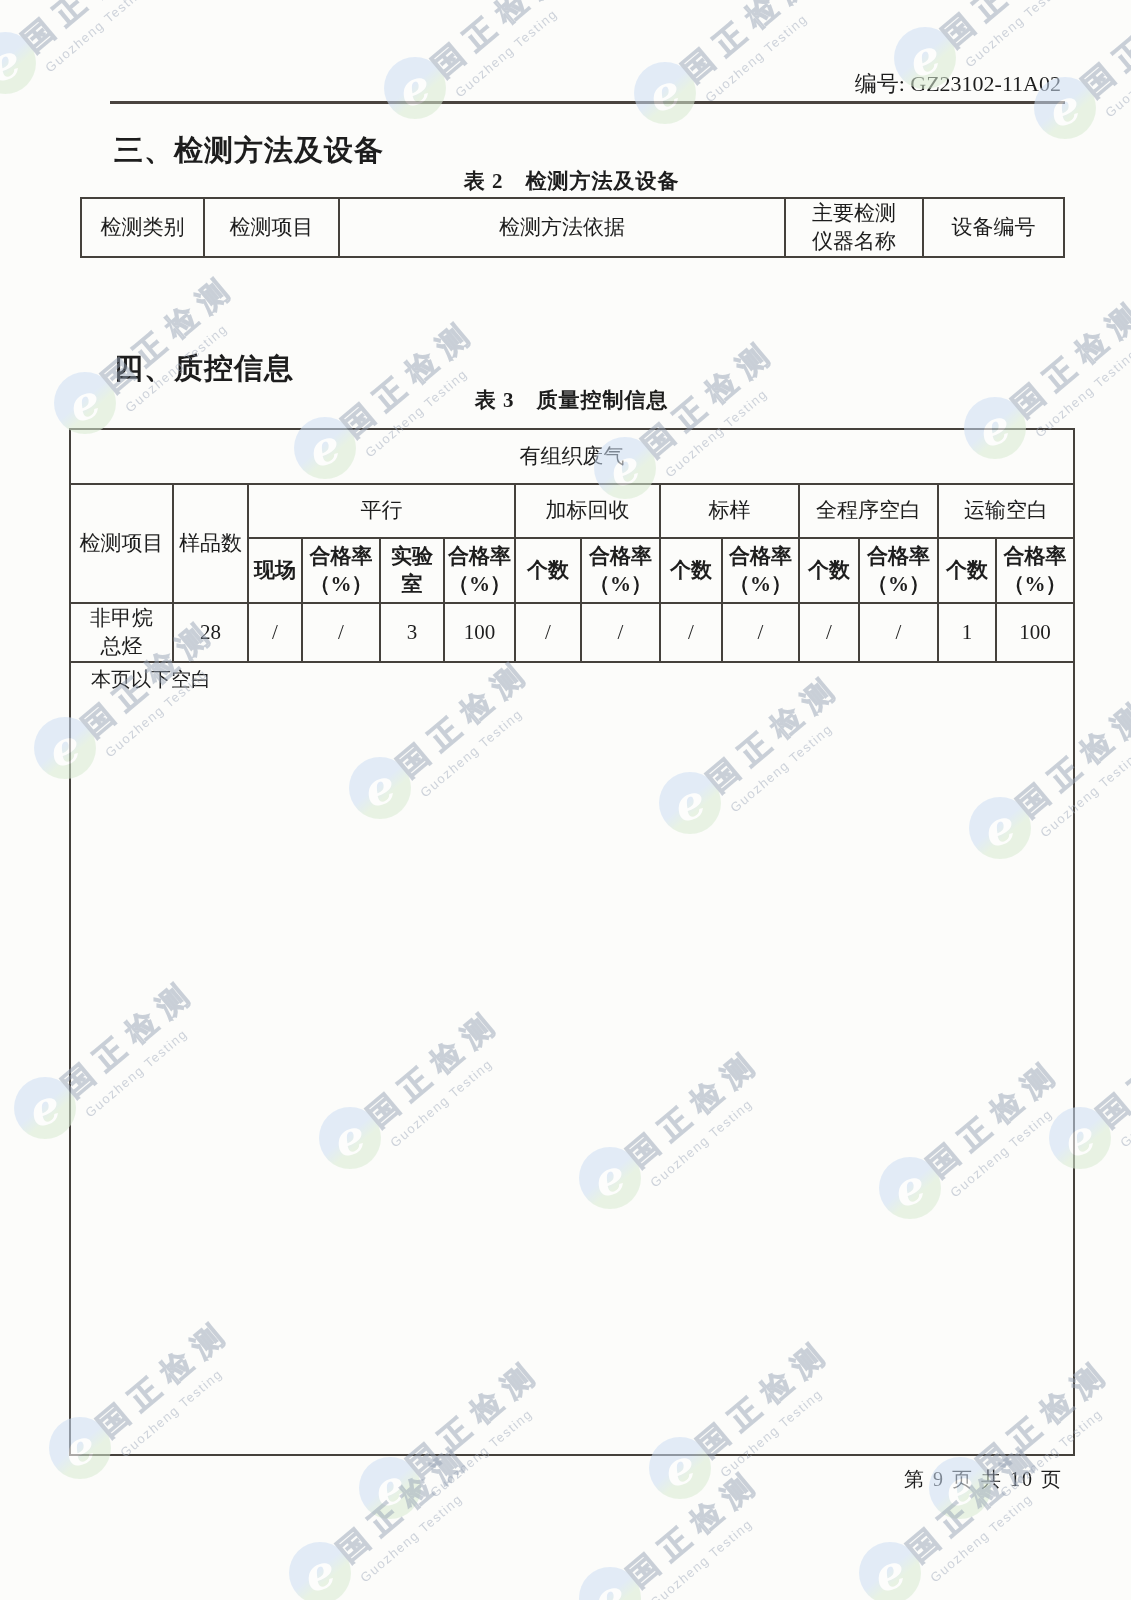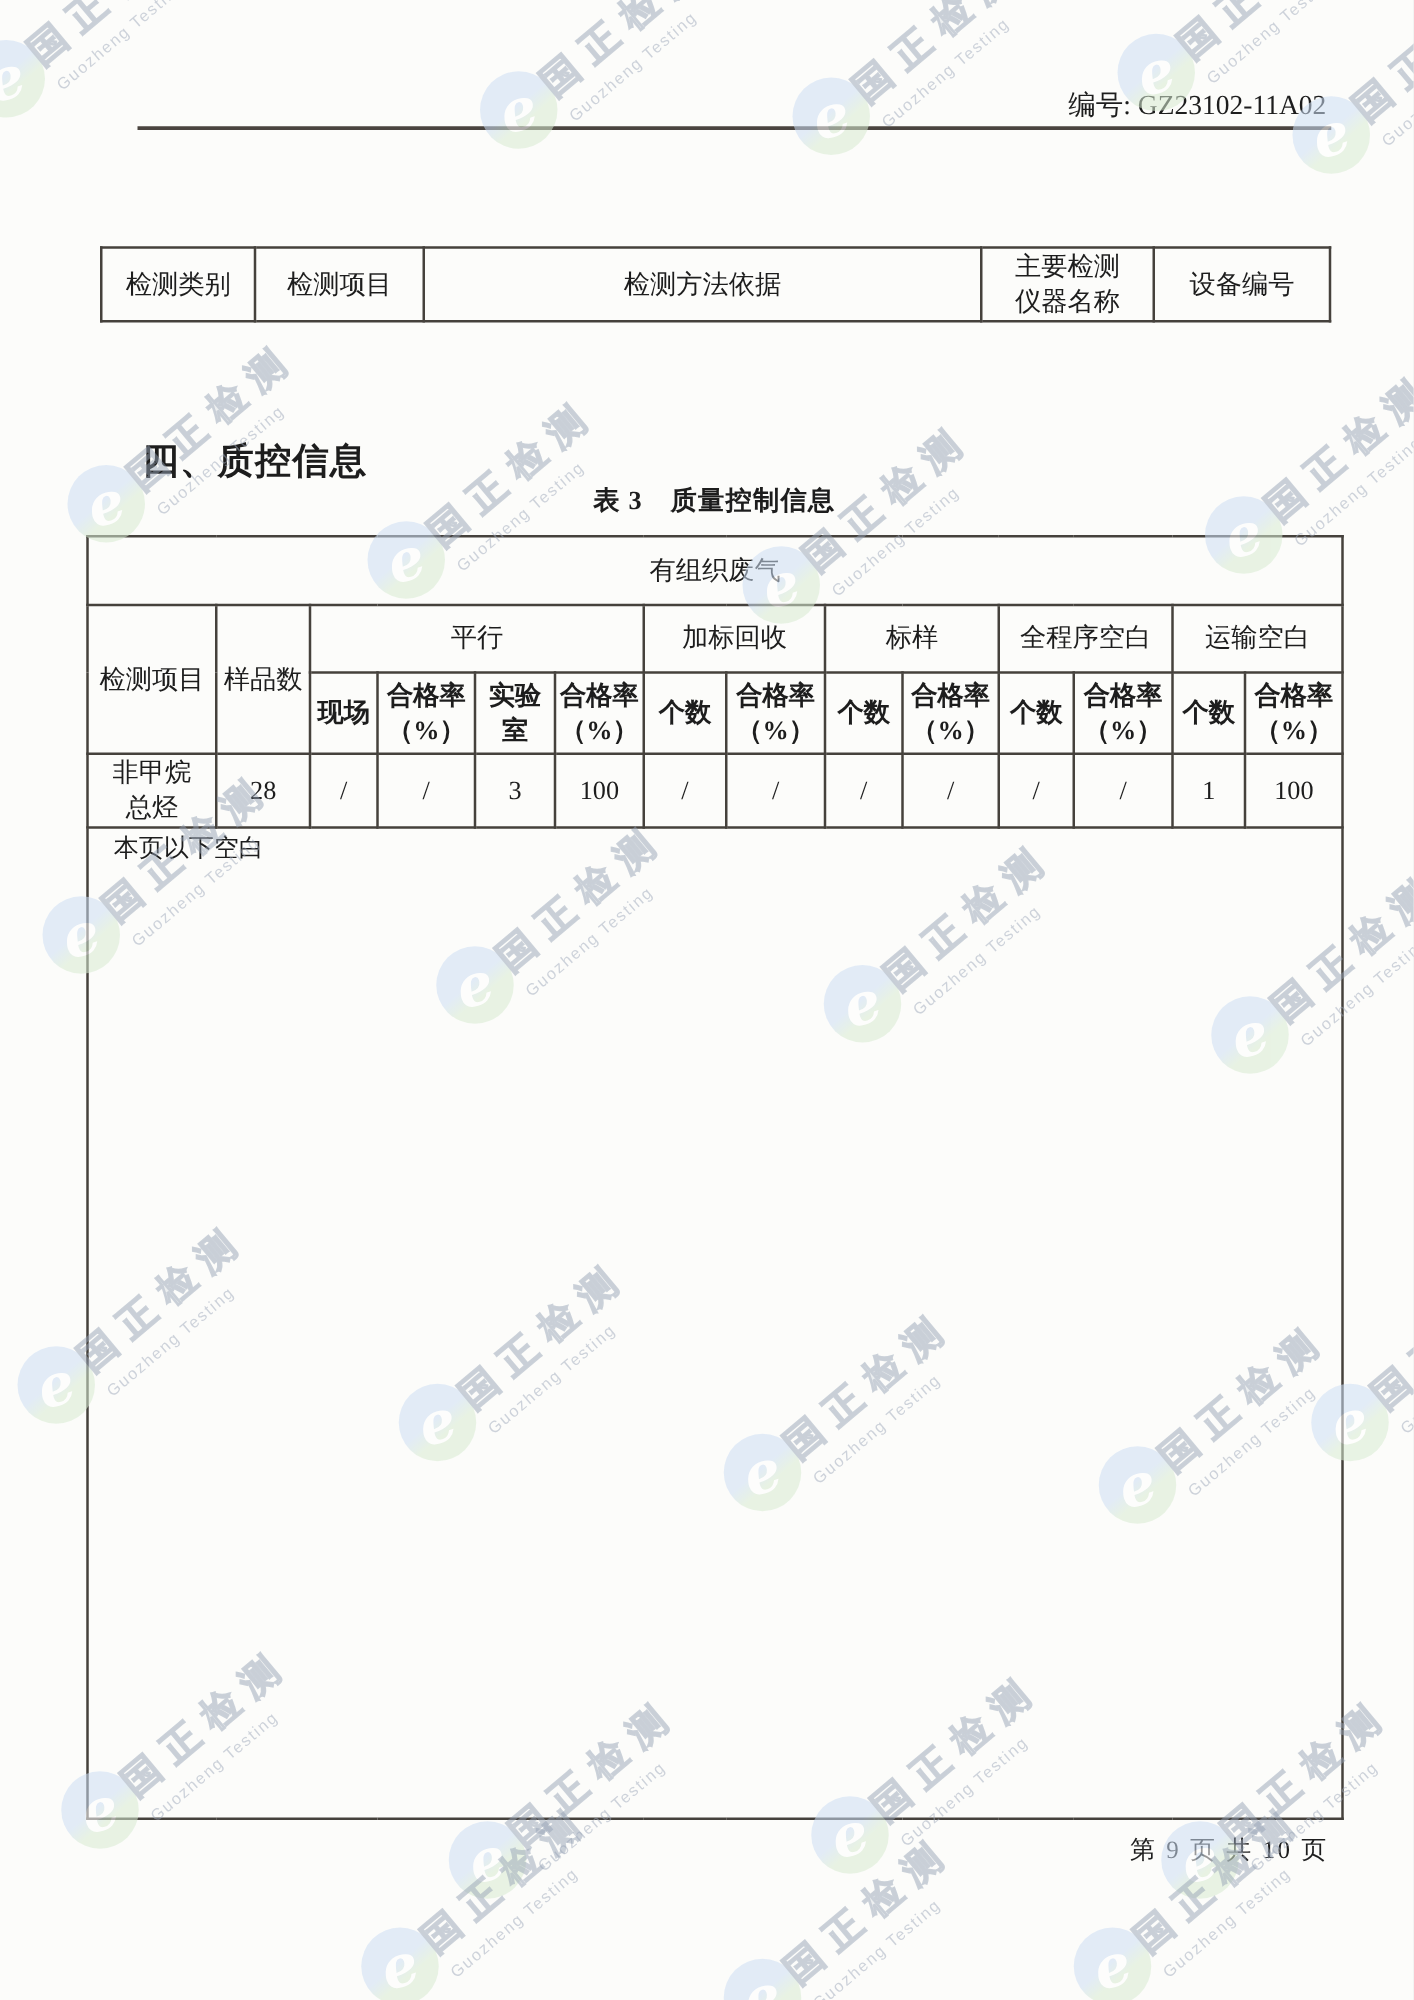--- a/index.html
+++ b/index.html
@@ -71,20 +71,22 @@
 </style>
 </head>
 <body>
 
 <div class="page">
 
   <div class="content">
     <span class="hdr-right">编号: GZ23102-11A02</span>
     <div class="hdr-rule"></div>
 
+    <h2 class="sec-heading" id="sec3">三、检测方法及设备</h2>
+    <div class="tbl-caption" id="cap2">表 2　检测方法及设备</div>
 
     <table id="table2">
       <colgroup>
           <col style="width:123px">
           <col style="width:135px">
           <col style="width:446px">
           <col style="width:138px">
           <col style="width:141px">
         </colgroup>
       <tbody>

